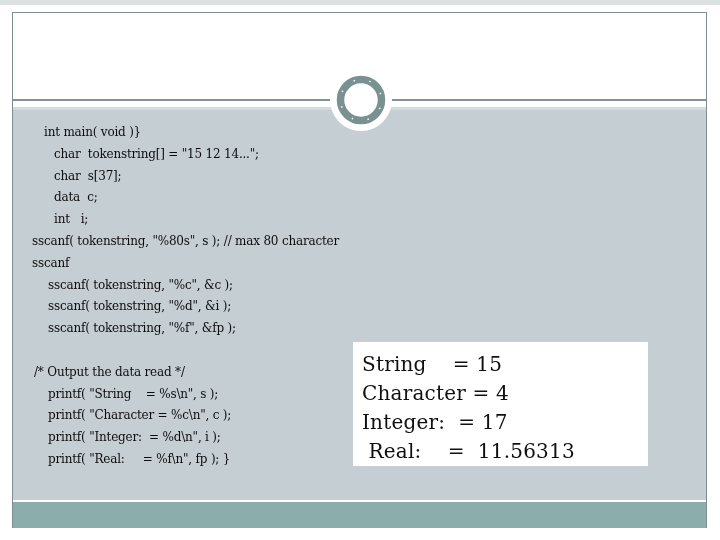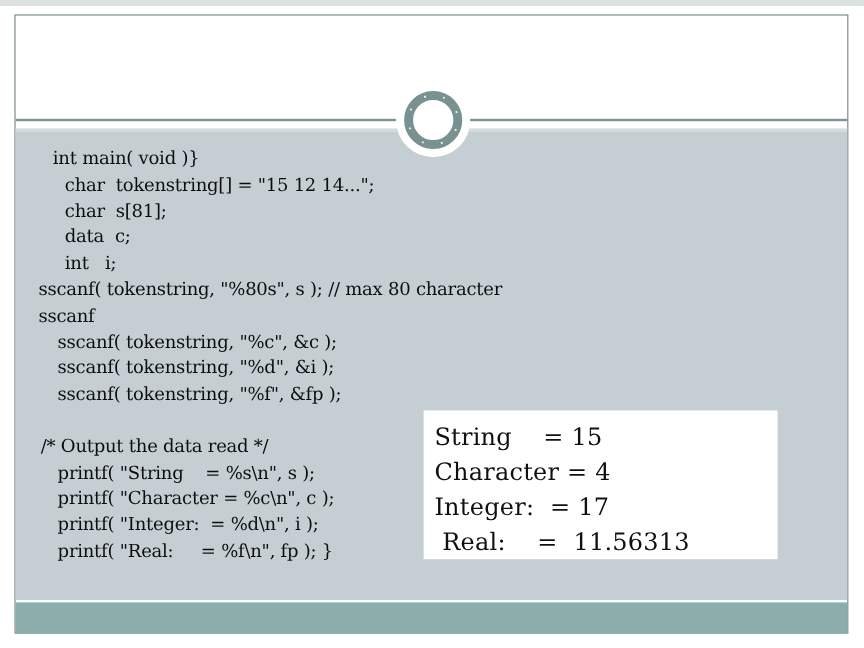--- a/index.html
+++ b/index.html
@@ -54,21 +54,21 @@
     left: 13px; top: 502px;
     width: 693px; height: 26px;
     background: #8badab;
     z-index: 1;
   }
   .code-block {
     position: absolute;
     left: 0; top: 122px;
     width: 560px;
     z-index: 4;
-    font-size: 15px;
+    font-size: 12px;
     line-height: 21.8px;
     color: #0d0d0d;
     letter-spacing: -0.2px;
   }
   .code-line {
     white-space: pre;
     min-height: 21.8px;
   }
   .ind-base { padding-left: 44px; }
   .ind-in1  { padding-left: 54px; }
@@ -108,21 +108,21 @@
     <svg width="62" height="62" viewBox="0 0 62 62">
       <circle cx="31" cy="31" r="31" fill="#ffffff"></circle>
       <circle cx="31" cy="31" r="20.5" fill="#ffffff" stroke="#7a9191" stroke-width="7.5"></circle>
       <circle cx="31" cy="31" r="20.5" fill="none" stroke="#ffffff" stroke-width="1.6" stroke-dasharray="1.6 14.5" transform="rotate(22 31 31)" opacity="0.85"></circle>
     </svg>
   </div>
 
   <div class="code-block">
     <div class="code-line ind-base">int main( void )}</div>
     <div class="code-line ind-in1">char  tokenstring[] = "15 12 14...";</div>
-    <div class="code-line ind-in1">char  s[81];</div>
+    <div class="code-line ind-in1">char  s[37];</div>
     <div class="code-line ind-in1">data  c;</div>
     <div class="code-line ind-in1">int   i;</div>
     <div class="code-line ind-out">sscanf( tokenstring, "%80s", s ); // max 80 character</div>
     <div class="code-line ind-out">sscanf</div>
     <div class="code-line ind-in2">sscanf( tokenstring, "%c", &amp;c );</div>
     <div class="code-line ind-in2">sscanf( tokenstring, "%d", &amp;i );</div>
     <div class="code-line ind-in2">sscanf( tokenstring, "%f", &amp;fp );</div>
     <div class="code-line ind-base"></div>
     <div class="code-line ind-cmt">/* Output the data read */</div>
     <div class="code-line ind-in2">printf( "String    = %s\n", s );</div>

